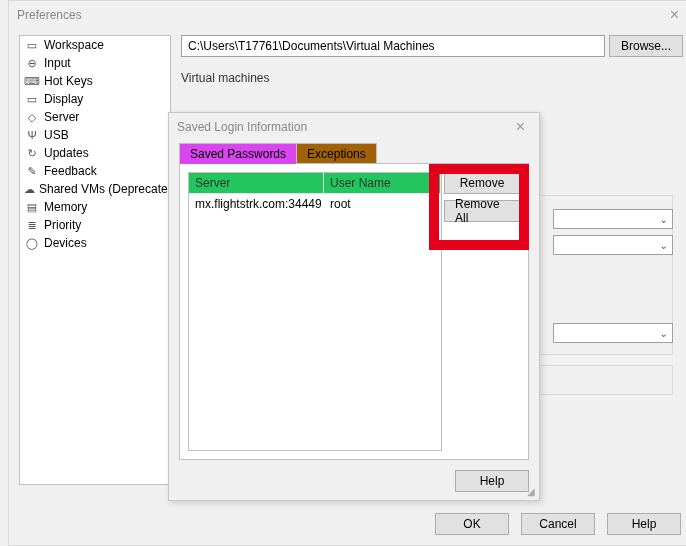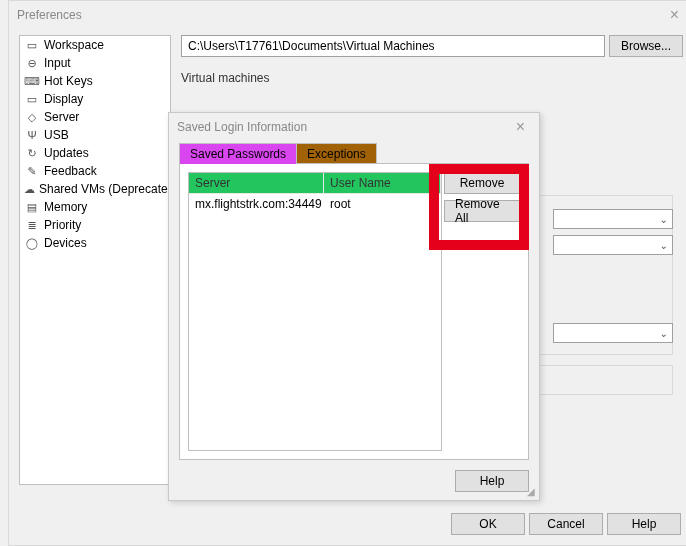--- a/index.html
+++ b/index.html
@@ -28,21 +28,21 @@
   .combo { position: absolute; right: 10px; height: 20px; width: 120px; border: 1px solid #a0a0a0; background: #fff; display: flex; align-items: center; justify-content: flex-end; padding-right: 4px; }
   .combo .caret { font-size: 10px; color: #555; }
   .combo1 { top: 174px; }
   .combo2 { top: 200px; }
   .combo3 { top: 288px; }
 
   .outer-group { position: absolute; left: 162px; right: 10px; height: 150px; border: 1px solid #d9d9d9; }
   .outer-group.g1 { top: 160px; height: 160px; }
   .outer-group.g2 { top: 330px; height: 30px; }
 
-  .bottom-buttons { position: absolute; right: 12px; bottom: 10px; display: flex; gap: 4px; }
+  .bottom-buttons { position: absolute; right: 12px; bottom: 10px; display: flex; gap: 12px; }
 
   
   .modal { position: absolute; left: 168px; top: 112px; width: 372px; height: 389px; background: #f0f0f0; border: 1px solid #c8c8c8; box-shadow: 2px 2px 6px rgba(0,0,0,0.15); }
   .modal .titlebar { color: #888; }
   .modal .tabstrip { position: absolute; left: 10px; top: 30px; display: flex; }
   .tab { padding: 3px 10px; border: 1px solid #bfbfbf; background: #a16207; border-bottom: none; margin-right: -1px; }
   .tab.active { background: #d946ef; position: relative; z-index: 2; }
   .tab-panel { position: absolute; left: 10px; right: 10px; top: 50px; bottom: 40px; border: 1px solid #bfbfbf; background: #fff; }
   .list-area { position: absolute; left: 8px; top: 8px; width: 254px; bottom: 8px; border: 1px solid #bfbfbf; background: #fff; }
   .list-header { display: flex; border-bottom: 1px solid #e8e8e8; background: #22c55e; }

